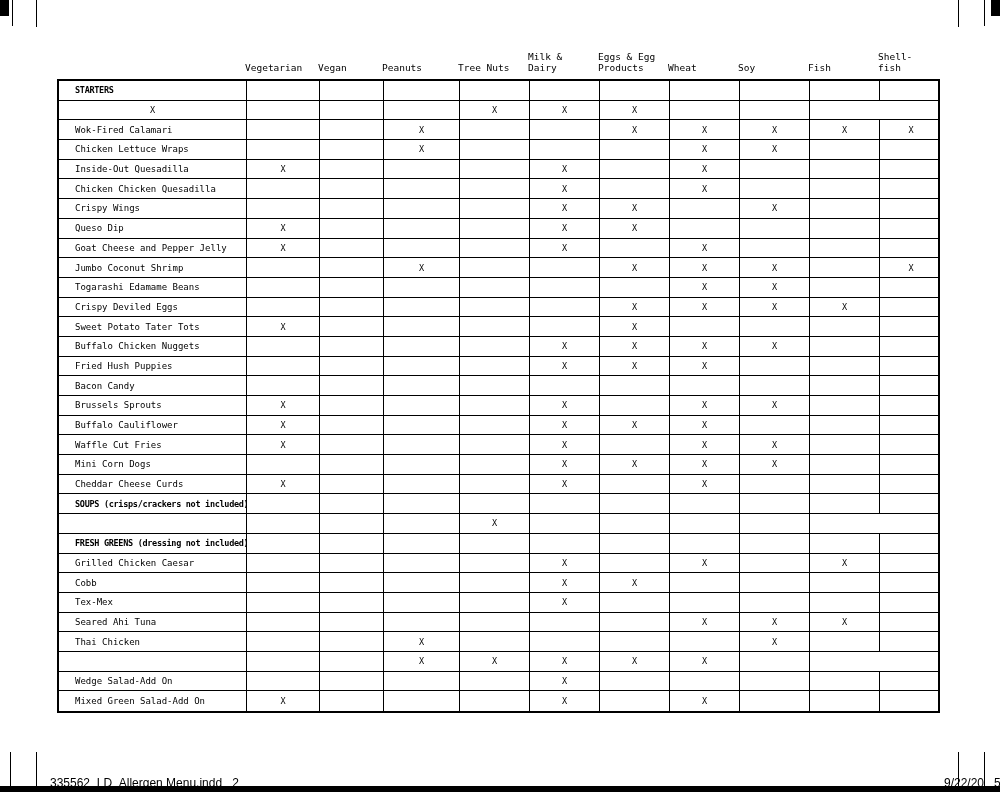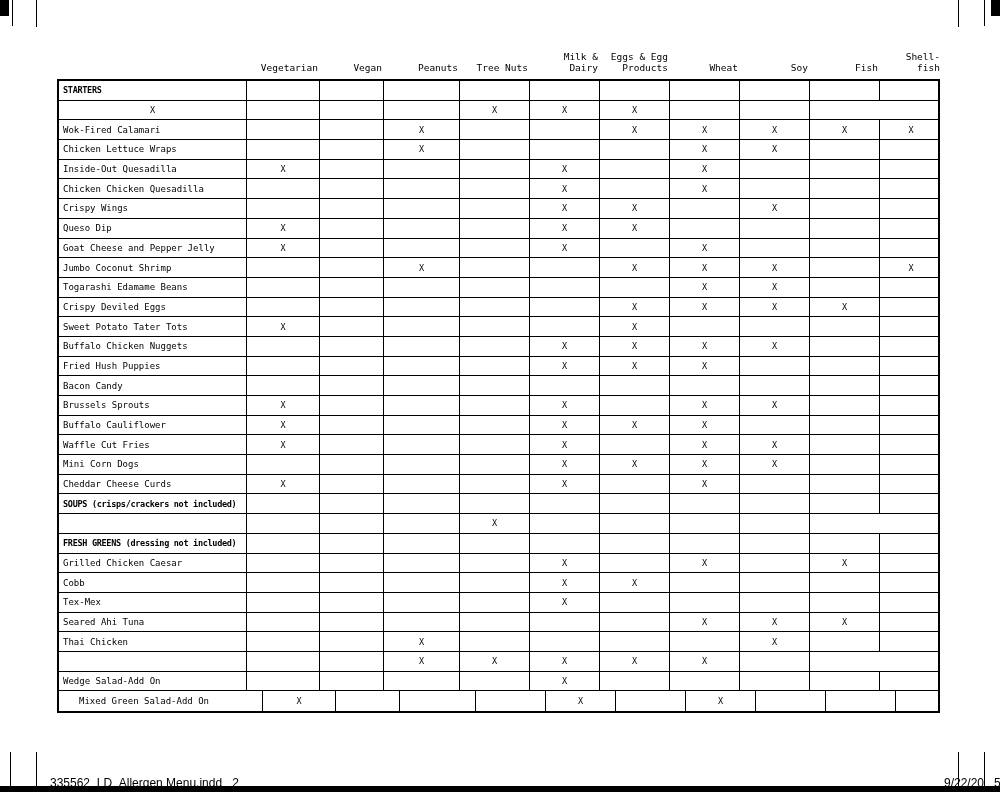--- a/index.html
+++ b/index.html
@@ -19,48 +19,48 @@
     display:grid;
     grid-template-columns:188px 73px 64px 76px 70px 70px 70px 70px 70px 70px 62px;
   }
   #header-row{
     align-items:end;
     height:35px;
     padding-bottom:6px;
     box-sizing:border-box;
   }
   .hcell{
-    text-align:right;
+    text-align:left;
     font-size:9.5px;
     line-height:10.5px;
     white-space:nowrap;
   }
   .table-box{
     border:2px solid #000;
     background:#fff;
   }
   .trow{
     height:19.7px;
     border-bottom:1px solid #000;
     box-sizing:border-box;
   }
-  .trow:last-child{border-bottom:none;margin-left:16px;}
+  .trow:last-child{border-bottom:none;}
   .cell{
     border-right:1px solid #000;
     display:flex;
     align-items:center;
     justify-content:center;
     font-size:8.5px;
     overflow:hidden;
     box-sizing:border-box;
   }
   .cell:last-child{border-right:none;}
   .cell.name{
     justify-content:flex-start;
-    padding-left:4px;
+    padding-left:16px;
     font-size:9px;
     white-space:nowrap;
   }
   .trow.section .cell.name{
     font-weight:bold;
     font-size:8.5px;
     letter-spacing:-0.3px;
   }
   
   .slug{

